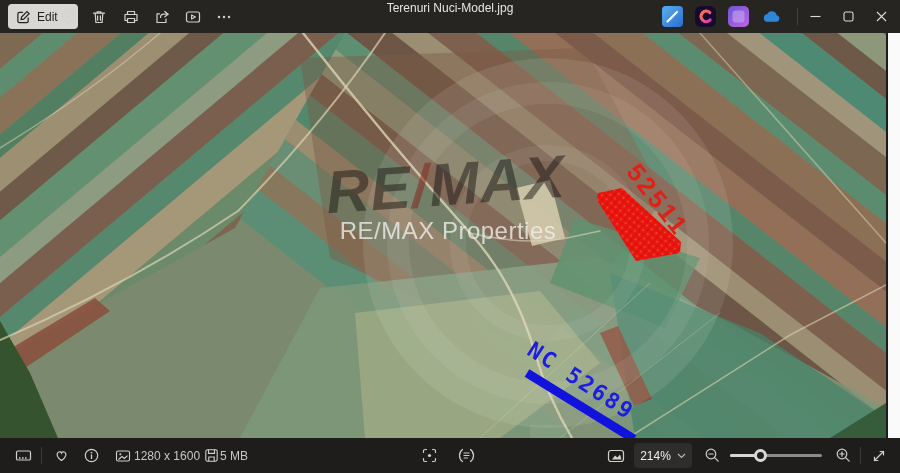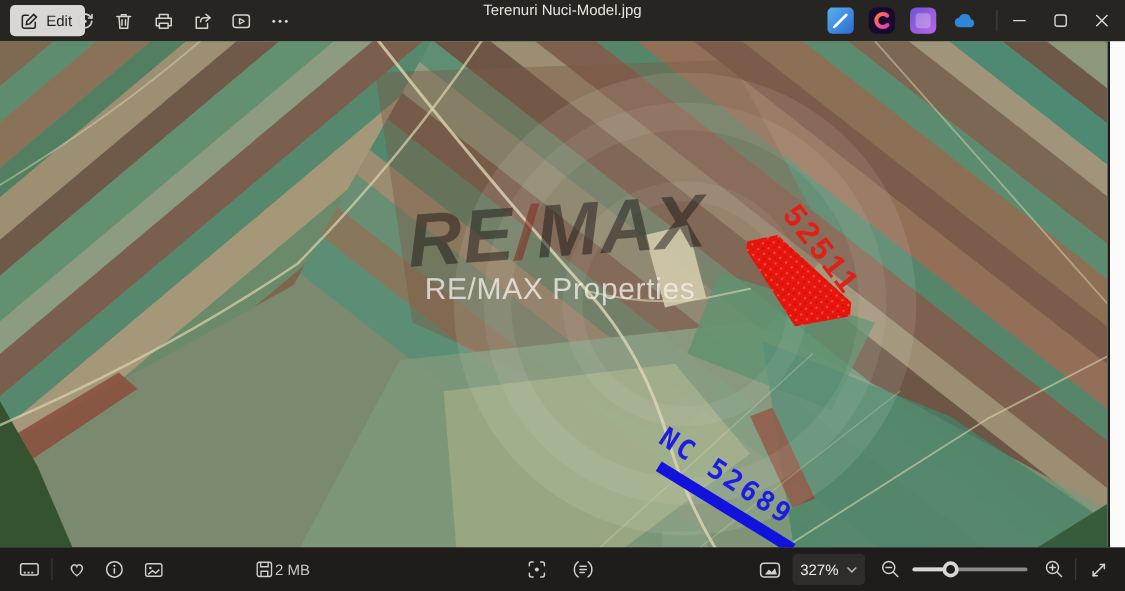--- a/index.html
+++ b/index.html
@@ -3,21 +3,21 @@
 <meta charset="utf-8">
 <style>
   * { margin:0; padding:0; box-sizing:border-box; }
   html,body { width:900px; height:473px; overflow:hidden; background:#1f1d1b;
     font-family:"Liberation Sans", sans-serif; }
   .window { position:relative; width:900px; height:473px; background:#1f1d1b; }
 
   
   .titlebar { position:absolute; top:0; left:0; width:900px; height:33px;
     background:#272521; display:flex; align-items:center; }
-  .edit-btn { position:absolute; left:8px; top:4px; height:25px; padding:0 10px 0 8px;
+  .edit-btn { position:absolute; left:8px; top:4px; height:25px; padding:0 20px 0 8px;
     background:#d9d7d3; border:none; border-radius:4px; display:flex; align-items:center;
     gap:6px; font-size:12px; color:#211f1d; cursor:pointer; }
   .tb-icon { position:absolute; top:0; width:28px; height:33px; display:flex;
     align-items:center; justify-content:center; color:#d6d3cf; background:none; border:none; cursor:pointer; }
   .title { position:absolute; left:0; right:0; top:0; height:15px; display:flex;
     align-items:center; justify-content:center; color:#e7e4e0; font-size:12px; pointer-events:none; }
   .appicon { position:absolute; top:6px; width:21px; height:21px; border-radius:5px;
     display:flex; align-items:center; justify-content:center; cursor:pointer; border:none; padding:0; }
   .app-designer { background:linear-gradient(135deg,#58b0ee,#2b6bd0); border-radius:4px; }
   .app-clipchamp { background:#180a2e; border-radius:6px; }
@@ -312,27 +312,28 @@
           <circle cx="8.5" cy="5.6" r="0.9" fill="currentColor"></circle>
         </svg>
     </button>
     <span class="sb-icon" style="left:108px; cursor:default">
       <svg width="16" height="16" viewBox="0 0 16 16">
           <rect x="1.5" y="3" width="13" height="10" rx="1.6" fill="none" stroke="currentColor" stroke-width="1.1"></rect>
           <circle cx="5.3" cy="6.3" r="1" fill="currentColor"></circle>
           <path d="M3.5 11.5 7 8.5l2.5 2 3-2.8" fill="none" stroke="currentColor" stroke-width="1.1"></path>
         </svg>
     </span>
+    <span class="sb-text" style="left:134px">1280 x 1600</span>
     <span class="sb-icon" style="left:196px; cursor:default">
       <svg width="15" height="15" viewBox="0 0 15 15">
           <rect x="1.8" y="1.8" width="11.4" height="11.4" rx="1.6" fill="none" stroke="currentColor" stroke-width="1.1"></rect>
           <path d="M4.5 1.8v3.6h6V1.8M4.8 13.2V9h5.4v4.2" fill="none" stroke="currentColor" stroke-width="1.1"></path>
         </svg>
     </span>
-    <span class="sb-text" style="left:220px">2 MB</span>
+    <span class="sb-text" style="left:220px">5 MB</span>
 
     <button class="sb-icon" style="left:414px">
       <svg width="17" height="17" viewBox="0 0 17 17">
           <g fill="none" stroke="currentColor" stroke-width="1.2" stroke-linecap="round">
             <path d="M2.5 5.5v-1.5a1.5 1.5 0 0 1 1.5-1.5h1.5M11.5 2.5h1.5a1.5 1.5 0 0 1 1.5 1.5v1.5M14.5 11.5v1.5a1.5 1.5 0 0 1-1.5 1.5h-1.5M5.5 14.5H4a1.5 1.5 0 0 1-1.5-1.5v-1.5"></path>
           </g>
           <circle cx="8.5" cy="8.5" r="1.6" fill="currentColor"></circle>
         </svg>
     </button>
     <button class="sb-icon" style="left:451px">
@@ -344,21 +345,21 @@
         </svg>
     </button>
 
     <button class="sb-icon" style="left:601px">
       <svg width="18" height="16" viewBox="0 0 18 16">
           <rect x="1.5" y="2.5" width="15" height="11" rx="2.5" fill="none" stroke="currentColor" stroke-width="1.2"></rect>
           <path d="M5 11.5 8 7.5l2.4 2 2.6-3 1.5 5z" fill="currentColor"></path>
         </svg>
     </button>
     <button class="zoom-box">
-      <span>327%</span>
+      <span>214%</span>
       <svg width="9" height="6" viewBox="0 0 9 6">
           <path d="M1 1l3.5 3.5L8 1" fill="none" stroke="#b9b7b4" stroke-width="1.2"></path>
         </svg>
     </button>
     <button class="sb-icon" style="left:697px">
       <svg width="17" height="17" viewBox="0 0 17 17">
           <circle cx="7" cy="7" r="4.8" fill="none" stroke="currentColor" stroke-width="1.2"></circle>
           <path d="M10.6 10.6 14.2 14.2" stroke="currentColor" stroke-width="1.2" stroke-linecap="round"></path>
           <path d="M4.8 7h4.4" stroke="currentColor" stroke-width="1.2" stroke-linecap="round"></path>
         </svg>

